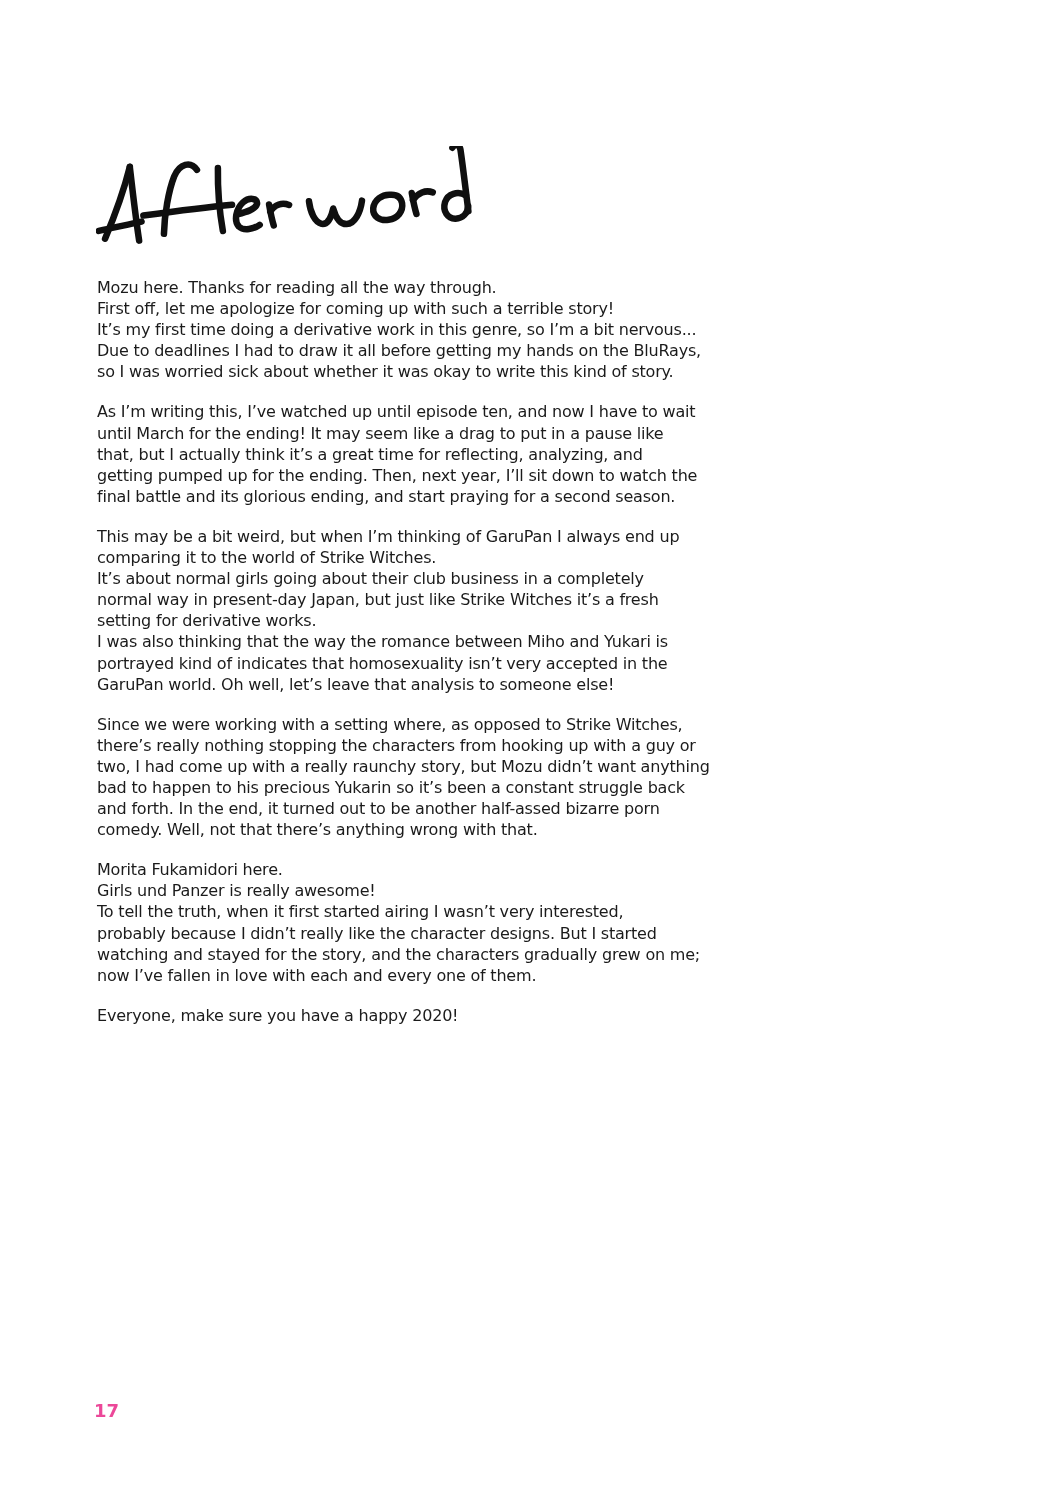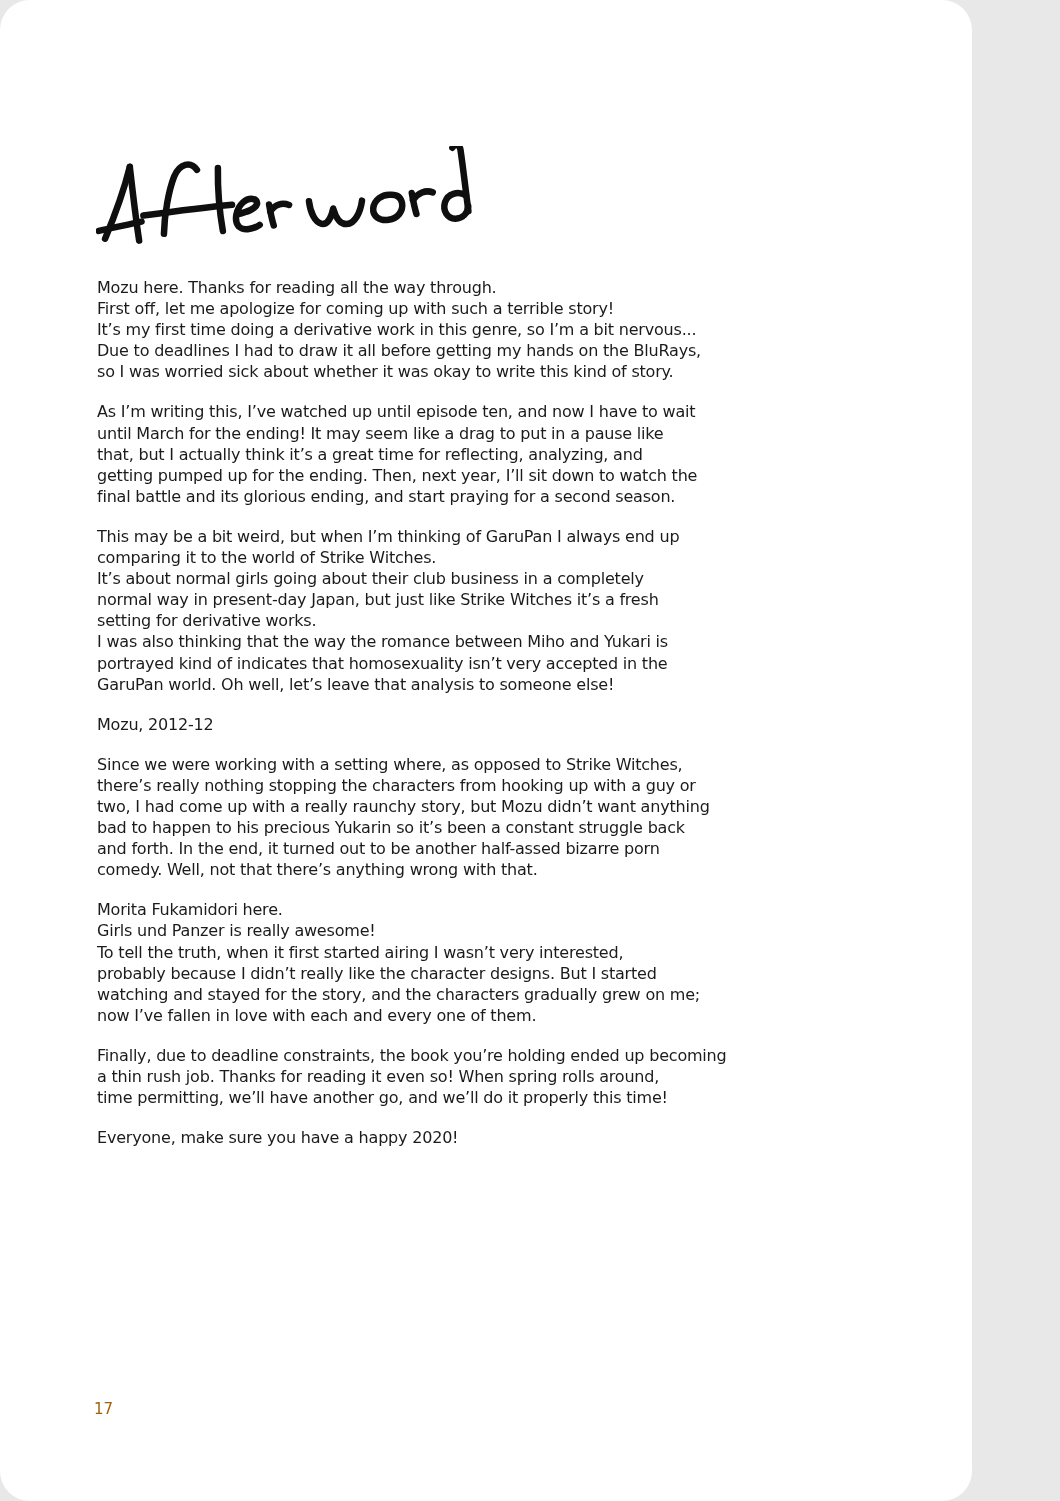--- a/index.html
+++ b/index.html
@@ -2,27 +2,26 @@
 <html><head>
 <meta charset="utf-8">
 <style>
   html, body {
     margin: 0;
     padding: 0;
     background: #e8e8e8;
   }
   .page {
     position: relative;
-    width: 972px;
+    width: 1060px;
     height: 1501px;
     background: #ffffff;
     overflow: hidden;
     font-family: "DejaVu Sans", sans-serif;
     color: #1b1b1b;
-    border-radius: 30px;
   }
   .title-wrap {
     position: absolute;
     left: 96px;
     top: 146px;
     width: 380px;
     height: 110px;
   }
   .title-wrap svg {
     display: block;
@@ -47,23 +46,23 @@
     color: #1b1b1b;
   }
   .para {
     white-space: pre-line;
     margin: 0 0 19px 0;
   }
   .page-number {
     position: absolute;
     left: 94px;
     top: 1400px;
-    font-size: 15px;
-    font-weight: 400;
-    color: #a16207;
+    font-size: 18px;
+    font-weight: 700;
+    color: #ec4899;
   }
 </style>
 </head>
 <body>
 
 <div class="page">
 
   <div class="title-wrap">
     <span class="sr-only">Afterword</span>
     <svg viewBox="0 0 380 100" fill="none" stroke="#0f0f0f" stroke-width="6.5" stroke-linecap="round" stroke-linejoin="round">
@@ -109,34 +108,30 @@
 getting pumped up for the ending. Then, next year, I’ll sit down to watch the
 final battle and its glorious ending, and start praying for a second season.</p>
     <p class="para">This may be a bit weird, but when I’m thinking of GaruPan I always end up
 comparing it to the world of Strike Witches.
 It’s about normal girls going about their club business in a completely
 normal way in present-day Japan, but just like Strike Witches it’s a fresh
 setting for derivative works.
 I was also thinking that the way the romance between Miho and Yukari is
 portrayed kind of indicates that homosexuality isn’t very accepted in the
 GaruPan world. Oh well, let’s leave that analysis to someone else!</p>
-    <p class="para">Mozu, 2012-12</p>
     <p class="para">Since we were working with a setting where, as opposed to Strike Witches,
 there’s really nothing stopping the characters from hooking up with a guy or
 two, I had come up with a really raunchy story, but Mozu didn’t want anything
 bad to happen to his precious Yukarin so it’s been a constant struggle back
 and forth. In the end, it turned out to be another half-assed bizarre porn
 comedy. Well, not that there’s anything wrong with that.</p>
     <p class="para">Morita Fukamidori here.
 Girls und Panzer is really awesome!
 To tell the truth, when it first started airing I wasn’t very interested,
 probably because I didn’t really like the character designs. But I started
 watching and stayed for the story, and the characters gradually grew on me;
 now I’ve fallen in love with each and every one of them.</p>
-    <p class="para">Finally, due to deadline constraints, the book you’re holding ended up becoming
-a thin rush job. Thanks for reading it even so! When spring rolls around,
-time permitting, we’ll have another go, and we’ll do it properly this time!</p>
     <p class="para">Everyone, make sure you have a happy 2020!</p>
   </div>
 
   <div class="page-number">17</div>
 
 </div>
 
 </body></html>

